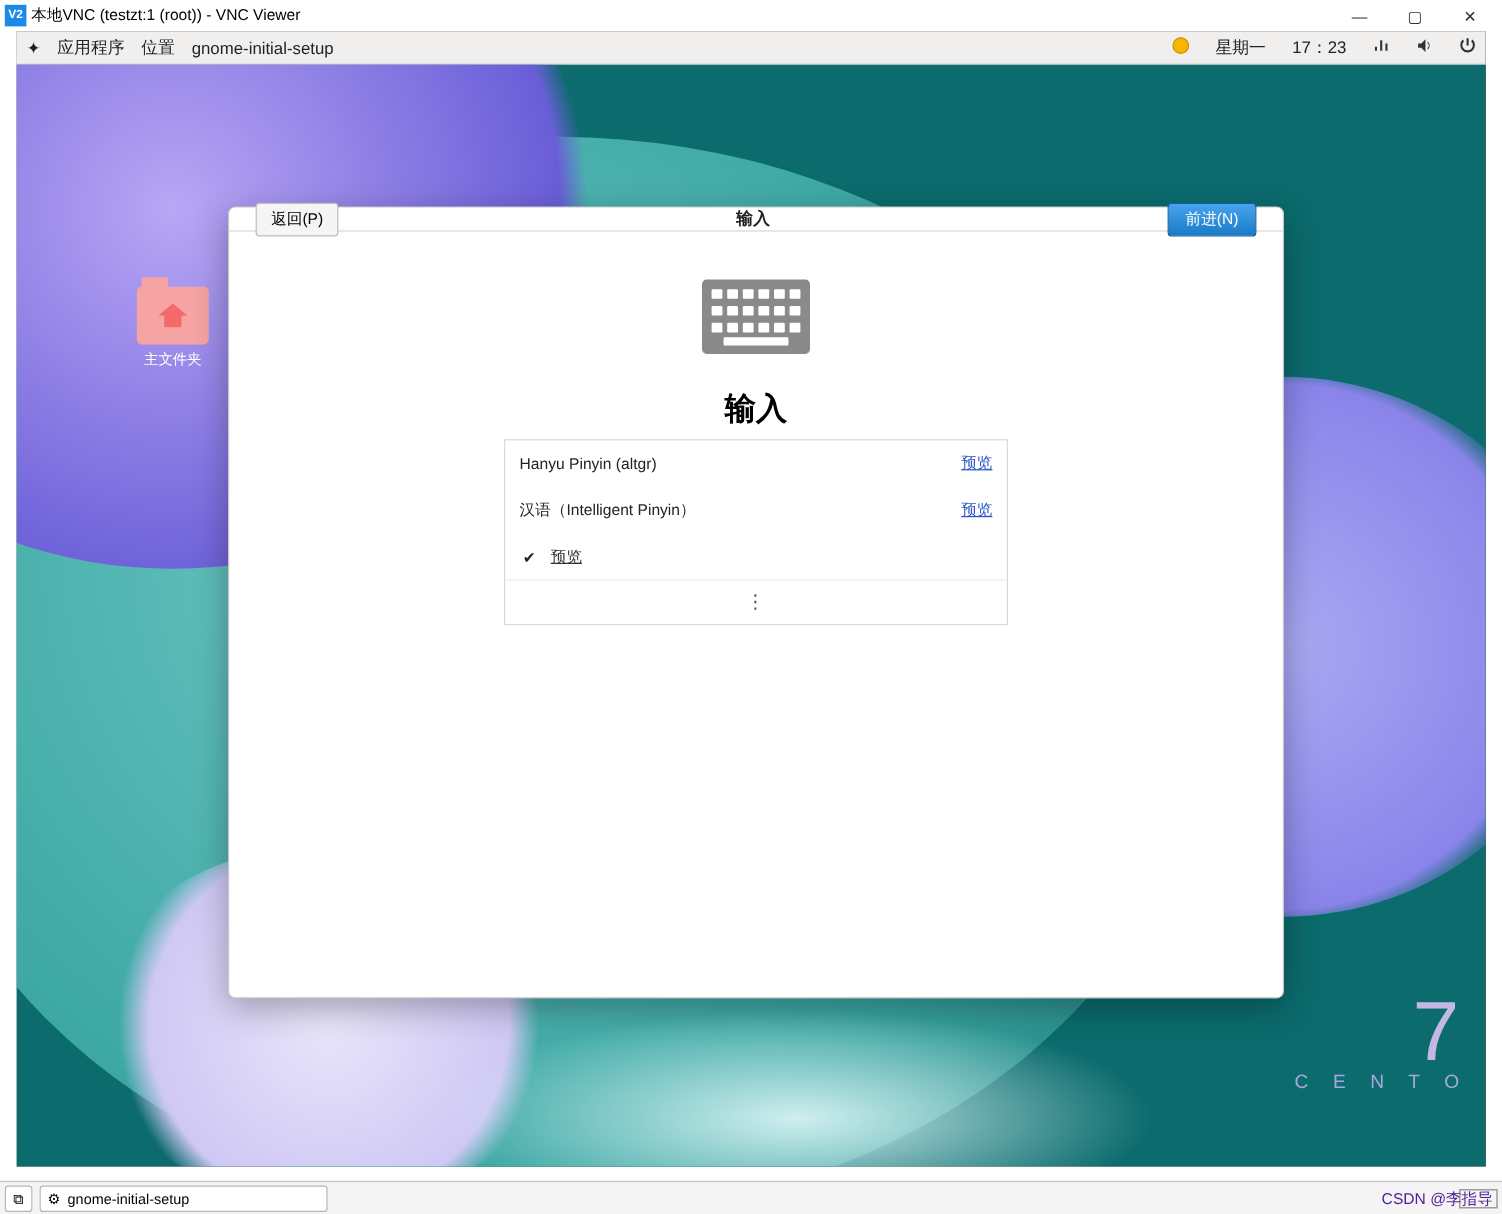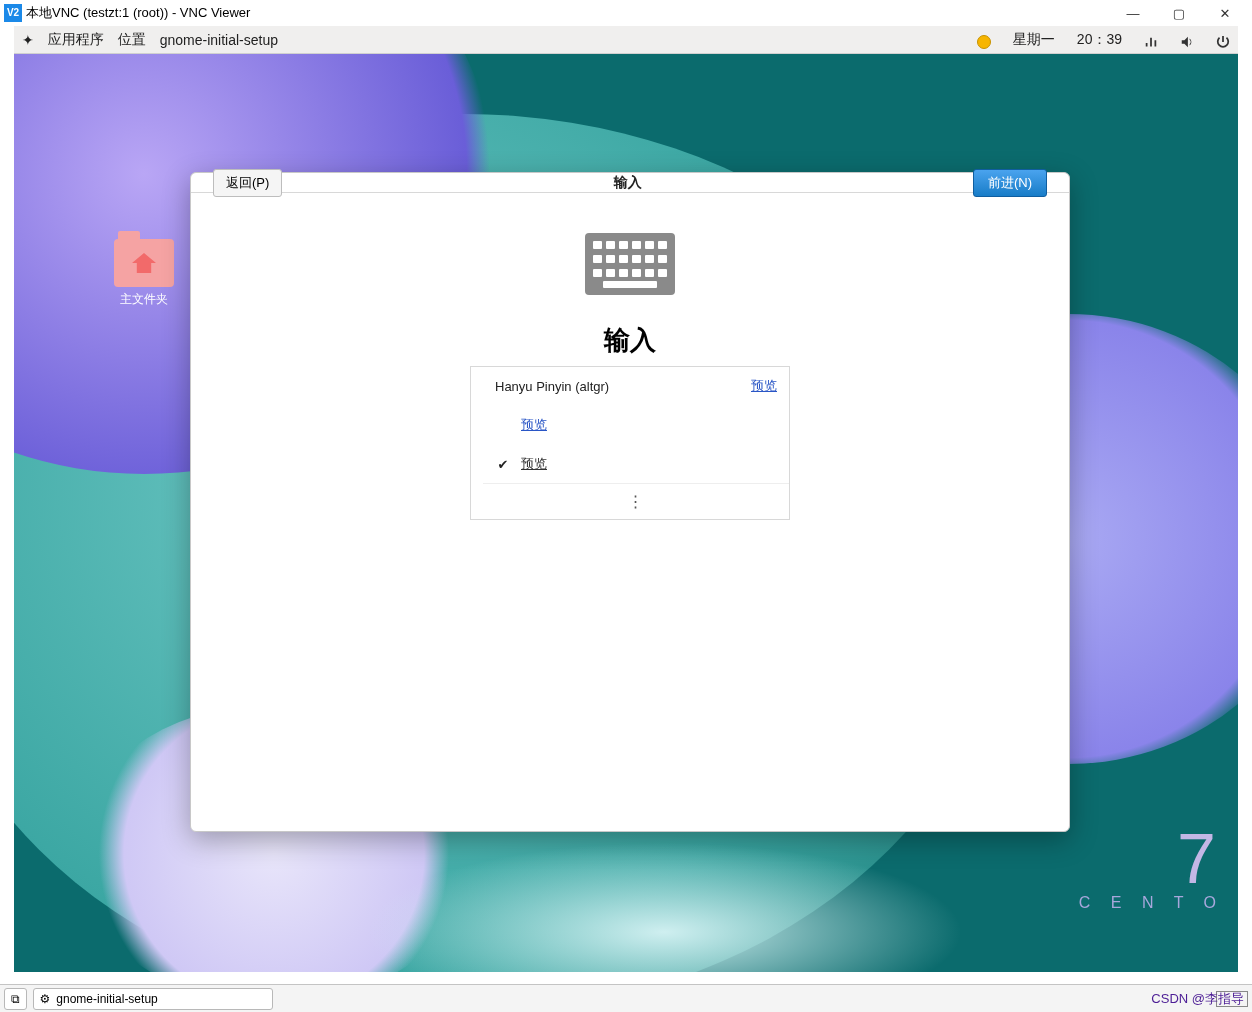--- a/index.html
+++ b/index.html
@@ -6,21 +6,21 @@
 body { width: 1252px; height: 1012px; font-family: "Microsoft YaHei", "PingFang SC", Arial, sans-serif; background: #fff; overflow: hidden; position: relative; }
 
 .win-titlebar { height: 26px; background: #fff; display: flex; align-items: center; padding: 0 4px; font-size: 13px; color: #000; }
 .vnc-logo { width: 18px; height: 18px; background:#1b89e8; color:#fff; font-size:10px; line-height:18px; text-align:center; margin-right:4px; font-weight:bold;}
 .win-spacer { flex: 1; }
 .win-btn { width: 46px; height: 26px; display:flex; align-items:center; justify-content:center; color:#333; }
 
 .vnc-inner { position: relative; width: 1224px; height: 946px; margin: 0 14px; background: #000; }
 
 .gnome-topbar { height: 28px; background: #f0efee; display: flex; align-items: center; padding: 0 8px; font-size: 14px; color: #222; gap: 14px; border-bottom: 1px solid #d0d0d0;}
-.gnome-topbar .right { margin-left:auto; display:flex; align-items:flex-end; gap:22px;}
+.gnome-topbar .right { margin-left:auto; display:flex; align-items:flex-start; gap:22px;}
 .dot { width: 14px; height:14px; border-radius:50%; background:#f7b500; border:1px solid #c79200;}
 .sys-ico { width:14px; height:14px; fill:#333; }
 
 .desktop { position: relative; width: 100%; height: calc(100% - 28px); background: #0b6b6d; overflow: hidden;}
 .desktop .swirl { position:absolute; border-radius:50%; }
 .s1{width:1100px;height:900px;left:-100px;top:60px;background:radial-gradient(circle at 40% 40%,#6ec7c4 0%,#3aa6a2 60%,#1a7875 100%);}
 .s2{width:700px;height:600px;left:-220px;top:-180px;background:radial-gradient(circle,#b9a6f5 0%,#6a5ed8 70%,transparent 75%);}
 .s3{width:500px;height:450px;right:-80px;top:260px;background:radial-gradient(circle,#a9a9f3 0%,#8a84ea 65%,transparent 72%);}
 .s4{width:400px;height:300px;left:60px;top:650px;background:radial-gradient(circle,#e8e5fa 0%,#cfc8f5 60%,transparent 70%);}
 .s5{width:600px;height:180px;left:350px;bottom:-50px;background:radial-gradient(ellipse at 50% 50%,#cfeff0 0%,transparent 70%);}
@@ -43,21 +43,21 @@
 .kbd-icon{width:90px;height:62px;margin:0 auto 28px;background:#8a8a8a;border-radius:4px;position:relative;}
 .kbd-icon::before,.kbd-icon::after{content:"";position:absolute;}
 .kbd-icon .row{position:absolute;left:8px;right:8px;height:8px;display:flex;gap:4px;}
 .kbd-icon .row i{flex:1;background:#fff;border-radius:1px;}
 .kbd-icon .r1{top:8px}.kbd-icon .r2{top:22px}.kbd-icon .r3{top:36px}
 .kbd-icon .space{position:absolute;left:18px;right:18px;bottom:7px;height:7px;background:#fff;border-radius:1px;}
 
 .dlg-h1{font-size:26px;font-weight:bold;margin-bottom:8px;}
 .dlg-sub{font-size:13px;color:#333;margin-bottom:22px;}
 
-.opt-list{width:320px;margin:0 auto;border:1px solid #d8d8d8;font-size:13px;padding-left:12px;}
+.opt-list{width:420px;margin:0 auto;border:1px solid #d8d8d8;font-size:13px;}
 .opt-row{display:flex;align-items:center;padding:10px 12px;}
 .opt-row + .opt-row{border-top:1px solid transparent;}
 .opt-name{flex:1;text-align:left;color:#222;}
 .opt-check{width:16px;margin-right:10px;color:#222;}
 .opt-prev{color:#2a56c6;text-decoration:underline;cursor:pointer;}
 .opt-prev.cur{color:#333;text-decoration:underline;}
 .opt-more{text-align:center;padding:8px;font-size:16px;letter-spacing:1px;color:#555;cursor:pointer;border-top:1px solid #eee;}
 
 .win-taskbar{position:absolute;left:0;bottom:0;right:0;height:28px;background:#f4f4f4;border-top:1px solid #c4c4c4;display:flex;align-items:center;padding:0 4px;gap:6px;font-size:12px;}
 .tb-btn{border:1px solid #b8b8b8;background:#fff;border-radius:3px;height:22px;display:flex;align-items:center;padding:0 6px;gap:6px;}
@@ -81,21 +81,21 @@
 <div class="vnc-inner">
 
   <div class="gnome-topbar">
     <span>✦</span>
     <span>应用程序</span>
     <span>位置</span>
     <span>gnome-initial-setup</span>
     <div class="right">
       <span class="dot"></span>
       <span>星期一</span>
-      <span>20：39</span>
+      <span>17：23</span>
       <svg class="sys-ico" viewBox="0 0 16 16">
           <path d="M2 13h2V9H2zm5 0h2V3H7zm5 0h2V6h-2z"></path>
         </svg>
       <svg class="sys-ico" viewBox="0 0 16 16">
           <path d="M2 6h3l4-4v12l-4-4H2zM11 4a5 5 0 010 8v-1.5a3.5 3.5 0 000-5z"></path>
         </svg>
       <svg class="sys-ico" viewBox="0 0 16 16">
           <path d="M8 1v7h0M4 3a6 6 0 108 0" fill="none" stroke="#333" stroke-width="2"></path>
         </svg>
     </div>
@@ -154,20 +154,21 @@
         </div>
         <div class="dlg-h1">输入</div>
 
         <div class="opt-list">
           <div class="opt-row">
             <span class="opt-name">Hanyu Pinyin (altgr)</span>
             <span class="opt-check"></span>
             <span class="opt-prev">预览</span>
           </div>
           <div class="opt-row">
+            <span class="opt-name">汉语（Intelligent Pinyin）</span>
             <span class="opt-check"></span>
             <span class="opt-prev">预览</span>
           </div>
           <div class="opt-row">
             <span class="opt-check">✔</span>
             <span class="opt-prev cur">预览</span>
           </div>
           <div class="opt-more">⋮</div>
         </div>
       </div>

